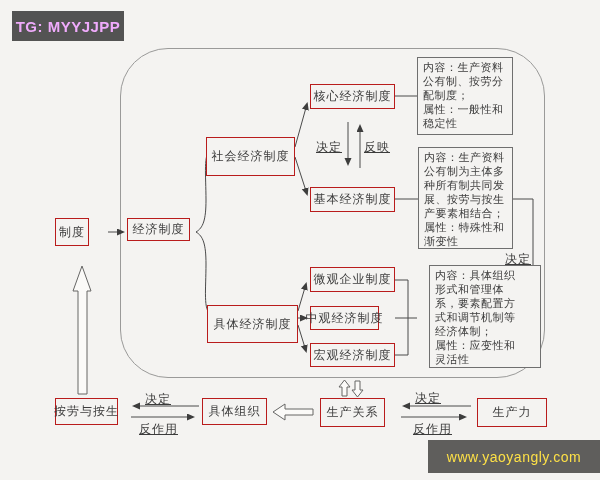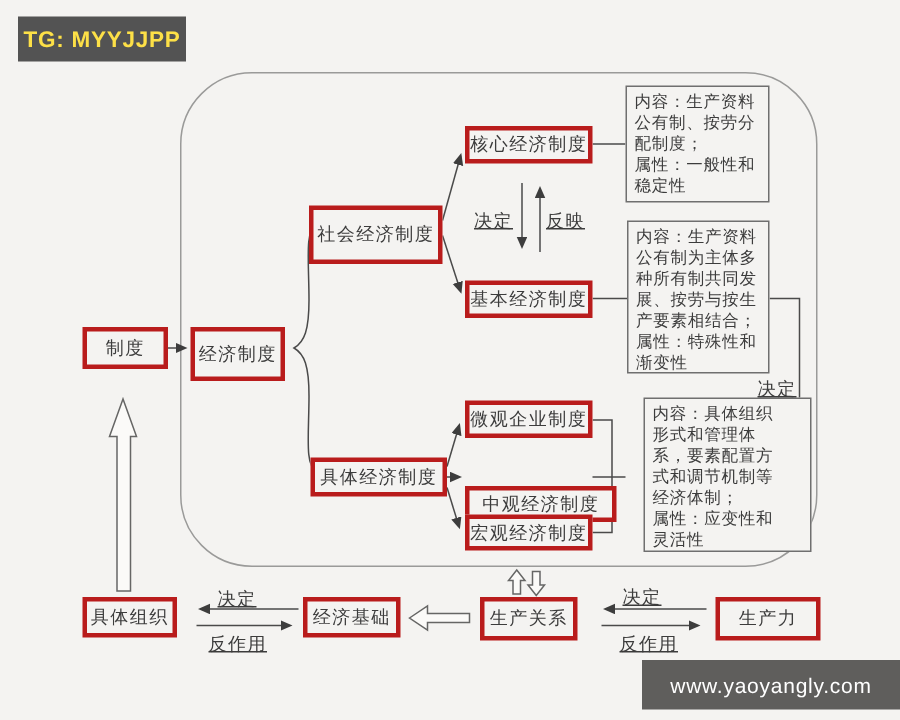--- a/index.html
+++ b/index.html
@@ -5,41 +5,41 @@
   html,body{margin:0;padding:0;}
   body{
     width:600px;height:480px;position:relative;overflow:hidden;
     background:#f4f3f1;
     font-family:"DejaVu Serif","Liberation Serif",serif;
     color:#3c3c3c;
   }
   .abs{position:absolute;box-sizing:border-box;}
   #badge{
     left:12px;top:11px;width:112px;height:30px;
-    background:#535353;color:#fde047;
+    background:#535353;color:#f0abfc;
     font-family:"Liberation Sans","DejaVu Sans",sans-serif;
     font-weight:bold;font-size:15px;letter-spacing:.5px;
     display:flex;align-items:center;justify-content:center;
     z-index:5;
   }
   #watermark{
     left:428px;top:440px;width:172px;height:33px;
-    background:#5f5e5c;color:#ffffff;
+    background:#5f5e5c;color:#fde047;
     font-family:"Liberation Sans","DejaVu Sans",sans-serif;
     font-size:14px;letter-spacing:.5px;
     display:flex;align-items:center;justify-content:center;
     z-index:5;
   }
   #container{
     left:120px;top:48px;width:425px;height:330px;
     border:1px solid #9a9a99;border-radius:48px;
     z-index:0;
   }
   .node{
-    border:3px solid #b91c1c;background:#f4f3f1;
+    border:1px solid #b91c1c;background:#f4f3f1;
     display:flex;align-items:center;justify-content:center;
     font-size:12px;letter-spacing:1px;white-space:nowrap;
     z-index:2;
   }
   .content{
     border:1px solid #6f6f6f;background:#f4f3f1;
     font-size:11px;line-height:14px;letter-spacing:.5px;
     padding:3px 5px;white-space:pre-line;overflow:hidden;
     z-index:2;
   }
@@ -82,28 +82,28 @@
     <path d="M401,417 L465,417" marker-end="url(#arr)"></path>
   </g>
   <g stroke="#666665" stroke-width="1" fill="#fbfaf8">
     <path d="M82,266 L73,291 L78,291 L78,394 L87,394 L87,291 L91,291 Z"></path>
     <path d="M273,412 L285,404 L285,409 L313,409 L313,415 L285,415 L285,420 Z"></path>
     <path d="M344.5,380 L339,387 L342,387 L342,396 L347,396 L347,387 L350,387 Z"></path>
     <path d="M357.5,397 L352,390 L355,390 L355,381 L360,381 L360,390 L363,390 Z"></path>
   </g>
 </svg>
 
-<div class="abs node" style="left:55px;top:218px;width:57px;height:28px">制度</div>
-<div class="abs node" style="left:127px;top:218px;width:63px;height:36px">经济制度</div>
+<div class="abs node" style="left:55px;top:218px;width:34px;height:28px">制度</div>
+<div class="abs node" style="left:127px;top:218px;width:63px;height:23px">经济制度</div>
 <div class="abs node" style="left:206px;top:137px;width:89px;height:39px">社会经济制度</div>
 <div class="abs node" style="left:310px;top:84px;width:85px;height:25px">核心经济制度</div>
 <div class="abs node" style="left:310px;top:187px;width:85px;height:25px">基本经济制度</div>
-<div class="abs node" style="left:207px;top:305px;width:91px;height:26px">具体经济制度</div>
+<div class="abs node" style="left:207px;top:305px;width:91px;height:38px">具体经济制度</div>
 <div class="abs node" style="left:310px;top:267px;width:85px;height:25px">微观企业制度</div>
-<div class="abs node" style="left:310px;top:324px;width:101px;height:24px">中观经济制度</div>
+<div class="abs node" style="left:310px;top:306px;width:69px;height:24px">中观经济制度</div>
 <div class="abs node" style="left:310px;top:343px;width:85px;height:24px">宏观经济制度</div>
 
 <div class="abs content" style="left:417px;top:57px;width:96px;height:78px">内容：生产资料
 公有制、按劳分
 配制度；
 属性：一般性和
 稳定性</div>
 <div class="abs content" style="left:418px;top:147px;width:95px;height:102px">内容：生产资料
 公有制为主体多
 种所有制共同发
@@ -112,22 +112,22 @@
 属性：特殊性和
 渐变性</div>
 <div class="abs content" style="left:429px;top:265px;width:112px;height:103px">内容：具体组织
 形式和管理体
 系，要素配置方
 式和调节机制等
 经济体制；
 属性：应变性和
 灵活性</div>
 
-<div class="abs node" style="left:55px;top:398px;width:63px;height:27px">具体组织</div>
-<div class="abs node" style="left:202px;top:398px;width:65px;height:27px">经济基础</div>
+<div class="abs node" style="left:55px;top:398px;width:63px;height:27px">按劳与按生</div>
+<div class="abs node" style="left:202px;top:398px;width:65px;height:27px">具体组织</div>
 <div class="abs node" style="left:320px;top:398px;width:65px;height:29px">生产关系</div>
 <div class="abs node" style="left:477px;top:398px;width:70px;height:29px">生产力</div>
 
 <div class="abs edge-label" style="left:316px;top:139px">决定</div>
 <div class="abs edge-label" style="left:364px;top:139px">反映</div>
 <div class="abs edge-label" style="left:505px;top:251px">决定</div>
 <div class="abs edge-label" style="left:145px;top:391px">决定</div>
 <div class="abs edge-label" style="left:139px;top:421px">反作用</div>
 <div class="abs edge-label" style="left:415px;top:390px">决定</div>
 <div class="abs edge-label" style="left:413px;top:421px">反作用</div>

